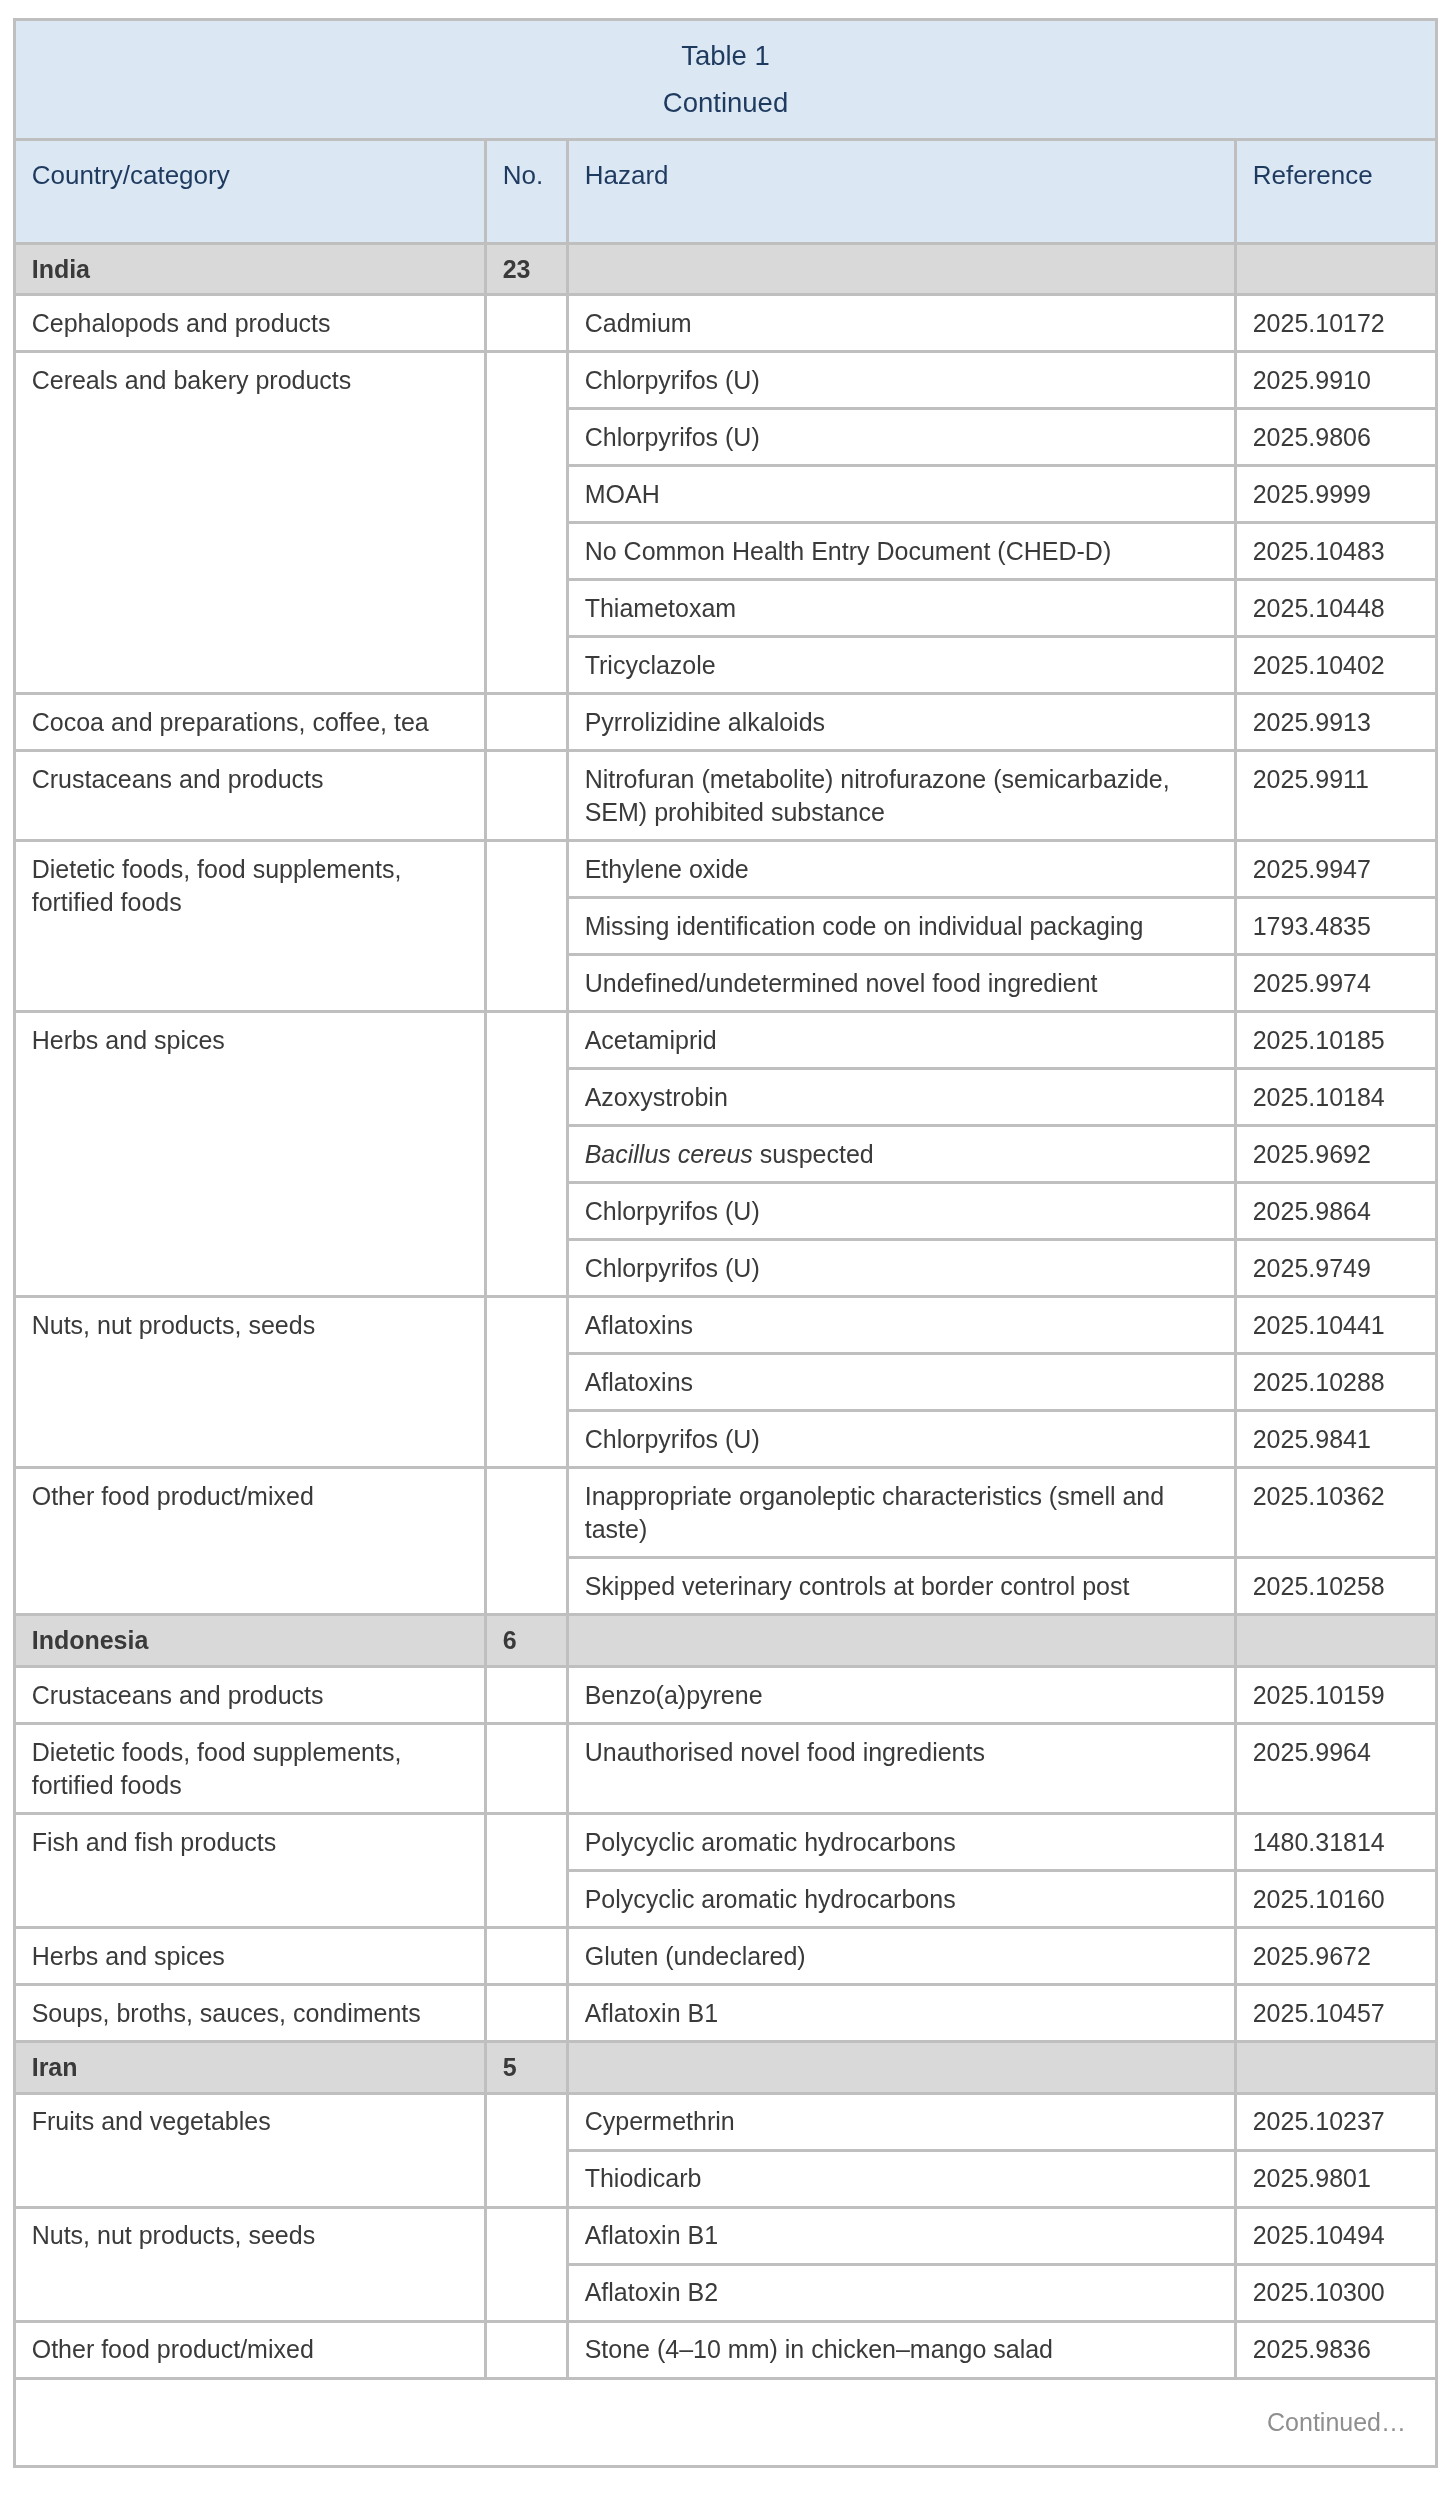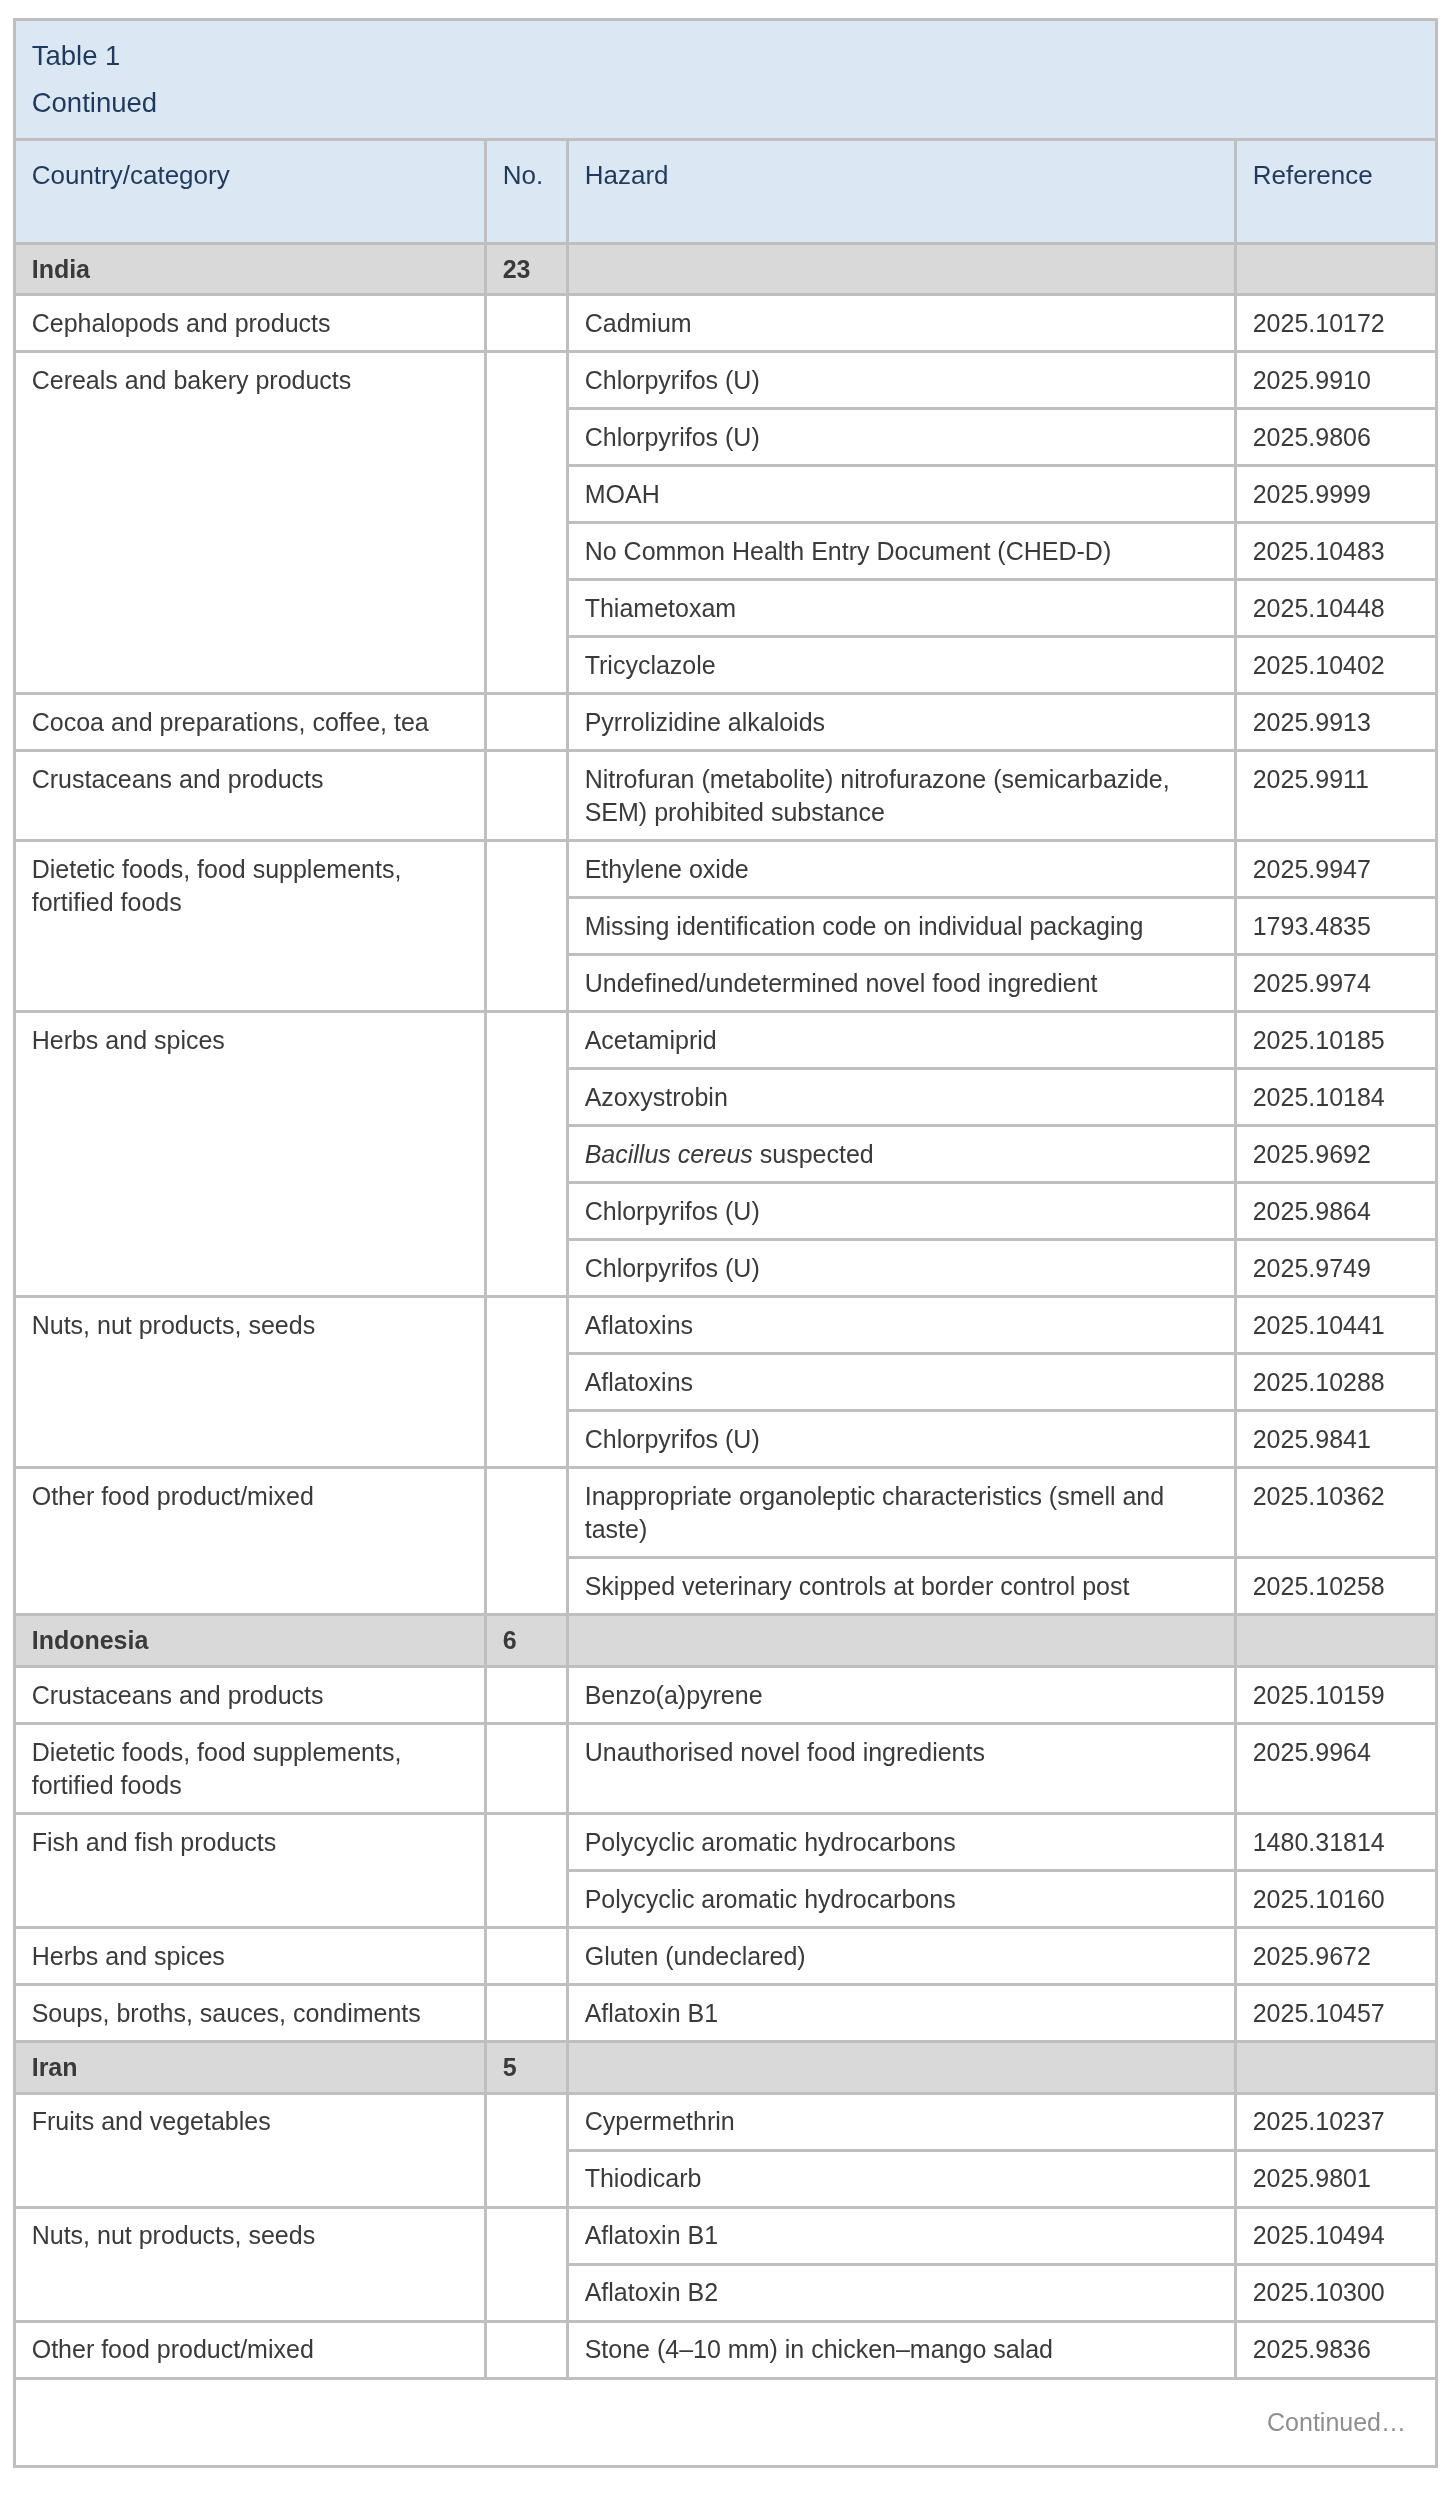--- a/index.html
+++ b/index.html
@@ -36,20 +36,21 @@
     text-align:left;
     font-weight:400;
     font-size:25px;
     line-height:33px;
     padding:10.5px 15.7px;
     overflow:hidden;
   }
   .title-cell{
     background:var(--header-bg,#dbe8f4);
     color:var(--header-text,#1f3a5f);
+    text-align:center;
     font-size:27.5px;
     line-height:47px;
     padding:10.5px 15.7px 11.8px;
   }
   .hcell{
     background:var(--header-bg,#dbe8f4);
     color:var(--header-text,#1f3a5f);
     font-size:26px;
     padding:18.3px 15.7px 50px;
     margin-left:18px;

